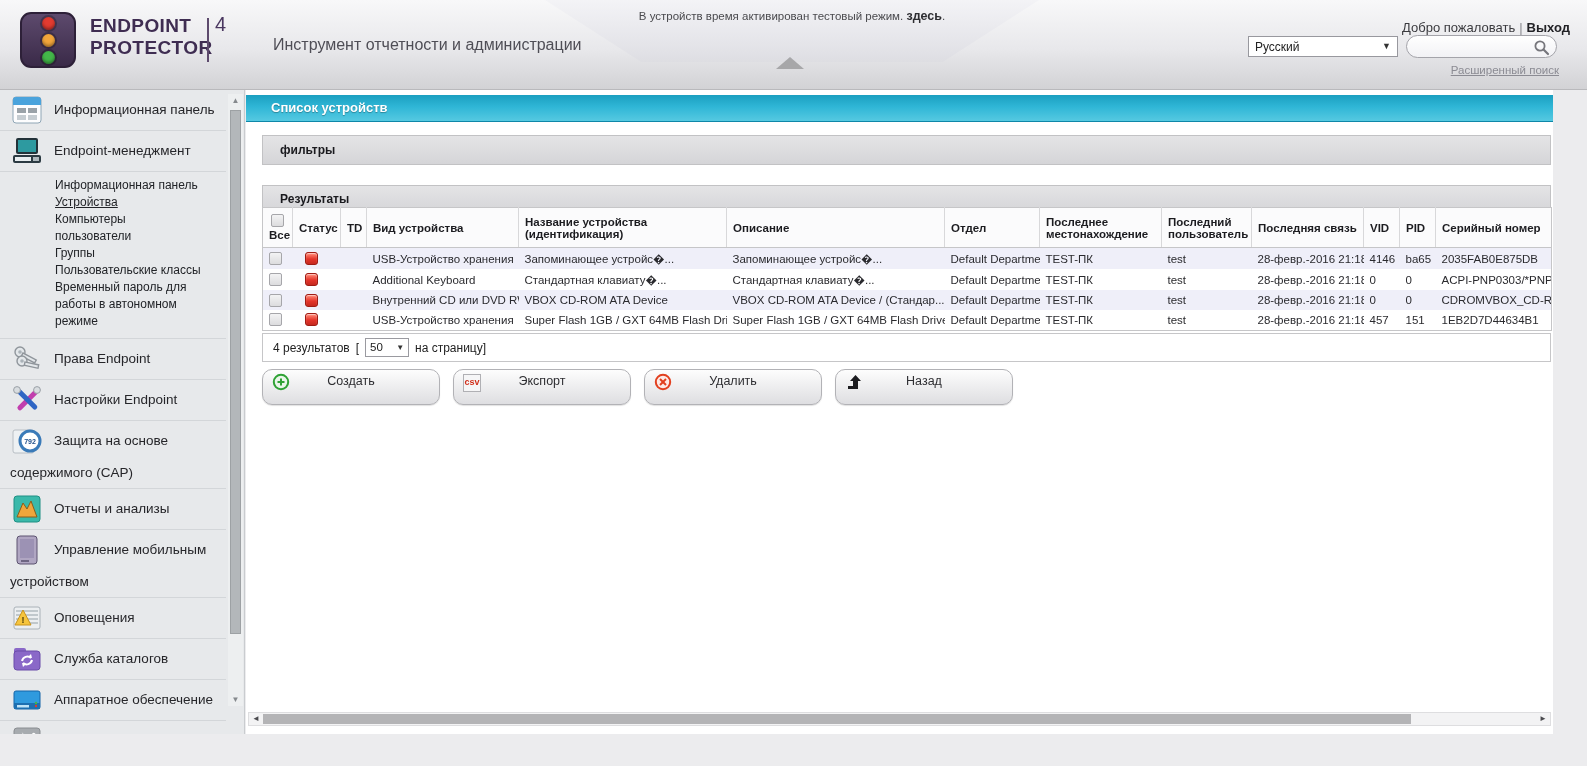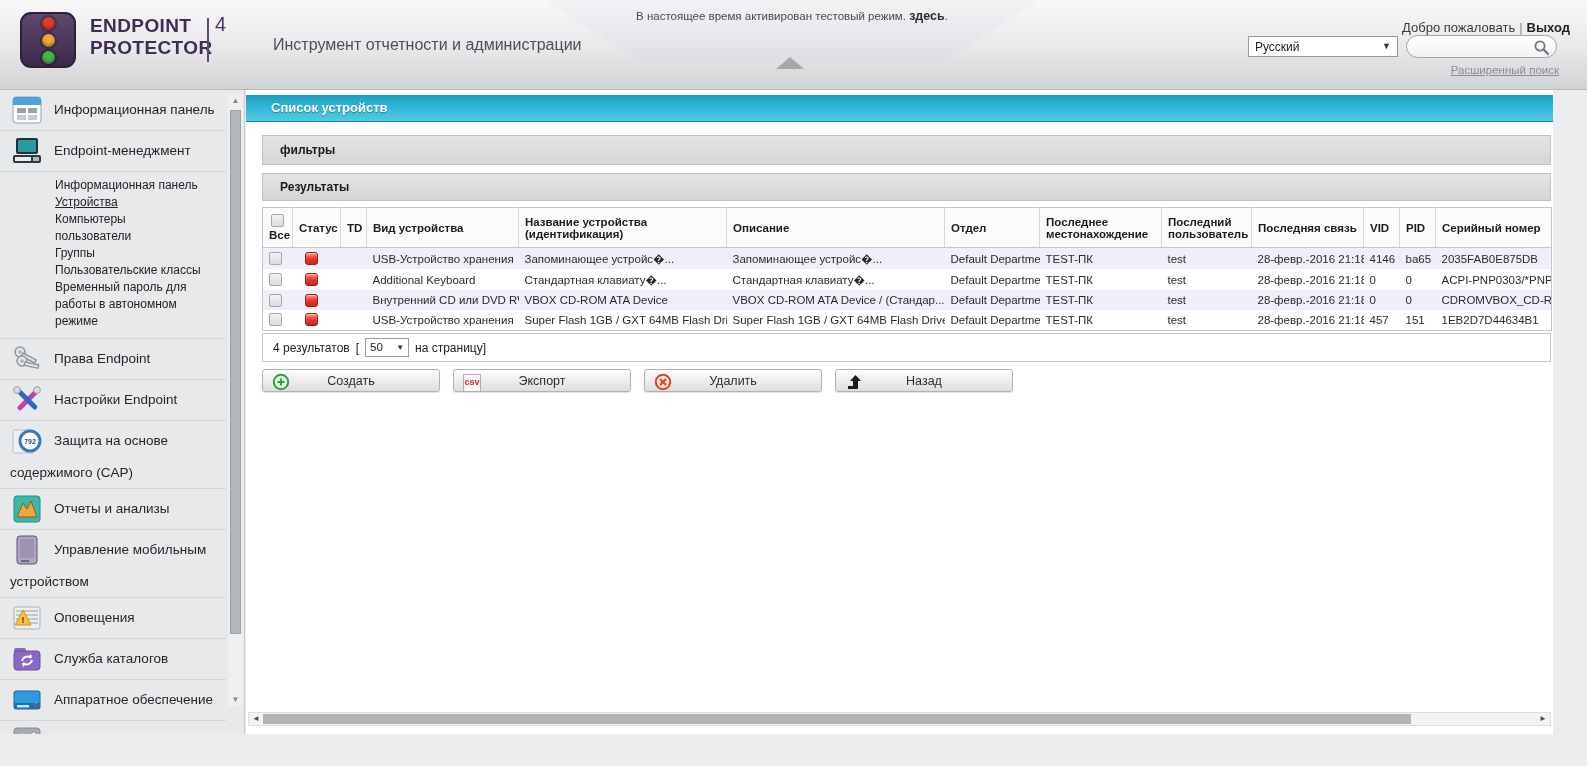--- a/index.html
+++ b/index.html
@@ -62,21 +62,21 @@
 
   
   .content { position:absolute; left:246px; top:90px; width:1307px; height:644px; background:#fff; }
   .title-bar { position:absolute; left:0; top:5px; width:100%; height:27px;
                background:linear-gradient(180deg,#1b9fc0 0%,#2fb6d6 45%,#55c9e1 100%);
                border-bottom:1px solid #0e87a8; color:#fff; font-size:13px; font-weight:bold;
                line-height:26px; padding-left:25px; text-shadow:0 1px 1px rgba(0,0,0,.3); }
   .gray-bar { position:absolute; left:16px; width:1289px; background:linear-gradient(#e4e4e6,#d5d5d8);
               border:1px solid #c2c2c4; font-size:12px; font-weight:bold; color:#1a1a1e; padding-left:17px; cursor:pointer; }
   .filters-bar { top:45px; height:30px; line-height:28px; }
-  .results-bar { top:83px; height:28px; line-height:26px; }
+  .results-bar { top:95px; height:28px; line-height:26px; }
 
   table.grid { position:absolute; left:16px; top:117px; width:1289px; border-collapse:collapse;
                table-layout:fixed; border:1px solid #c6c6c8; }
   table.grid th { background:#fbfbfc; border-right:1px solid #d8d8da; border-bottom:1px solid #c6c6c8;
                   font-size:11.5px; font-weight:bold; color:#1c1c20; text-align:left;
                   padding:3px 6px; height:40px; vertical-align:middle; }
   table.grid th:last-child { border-right:none; }
   table.grid td { font-size:11.5px; color:#2a2a2e; padding:3px 6px; height:20px;
                   white-space:nowrap; overflow:hidden; }
   table.grid tbody tr:nth-child(odd) { background:#efeff9; }
@@ -88,21 +88,21 @@
                background:linear-gradient(180deg,#ff8270 8%,#e4352a 55%,#c6281e);
                border:1px solid #9e1c14; box-shadow:inset 0 1px 1px rgba(255,255,255,.55); }
 
   .pagination { position:absolute; left:16px; top:243px; width:1289px; height:29px; border:1px solid #c6c6c8;
                 background:#fff; font-size:12px; color:#222; display:flex; align-items:center; padding-left:10px; gap:6px; }
   .mini-select { position:relative; width:44px; height:19px; border:1px solid #9a9aa0; background:#fff;
                  font-size:11.5px; padding:2px 14px 0 4px; cursor:pointer; }
   .mini-select .arr { position:absolute; right:4px; top:4px; font-size:8px; color:#333; }
 
   .btn-row { position:absolute; left:16px; top:279px; display:flex; gap:13px; }
-  .btn { position:relative; width:178px; height:23px; border:1px solid #b2b2b6; border-radius:3px;
+  .btn { position:relative; width:178px; height:36px; border:1px solid #b2b2b6; border-radius:10px;
          background:linear-gradient(#fdfdfd,#dedee1); box-shadow:0 1px 1px rgba(0,0,0,.12);
          font-size:12.5px; color:#2e2e32; text-align:center; line-height:23px; cursor:pointer; }
   .btn .bicon { position:absolute; left:9px; top:3px; width:18px; height:18px; }
   .csv-box { width:20px; height:15px; margin-top:1px; border:1px solid #b0b0b4; background:#f6f6f7;
              color:#d1301c; font-size:9px; font-weight:bold; text-align:center; line-height:14px; }
 
   .h-scroll { position:absolute; left:2px; top:622px; width:1303px; height:14px; background:#f3f3f4;
               border:1px solid #dedee0; }
   .h-scroll .harr { position:absolute; top:1px; font-size:8px; color:#4a4a4e; cursor:pointer; }
   .h-scroll .harr.left { left:3px; } .h-scroll .harr.right { right:3px; }
@@ -130,21 +130,21 @@
     </div>
     <div class="brand">
       <div>ENDPOINT</div>
       <div>PROTECTOR</div>
     </div>
     <div class="brand-div"></div>
     <div class="brand-ver">4</div>
     <div class="app-title">Инструмент отчетности и администрации</div>
 
     <div class="banner">
-      <span>В настоящее время активирован тестовый режим.</span>
+      <span>В устройств время активирован тестовый режим.</span>
       <b>здесь</b><span>.</span>
     </div>
     <div class="collapse-tri"></div>
 
     <div class="welcome">
       <span>Добро пожаловать</span><span class="sep">|</span><b>Выход</b>
     </div>
 
     <div class="lang-select">
       <span>Русский</span>

